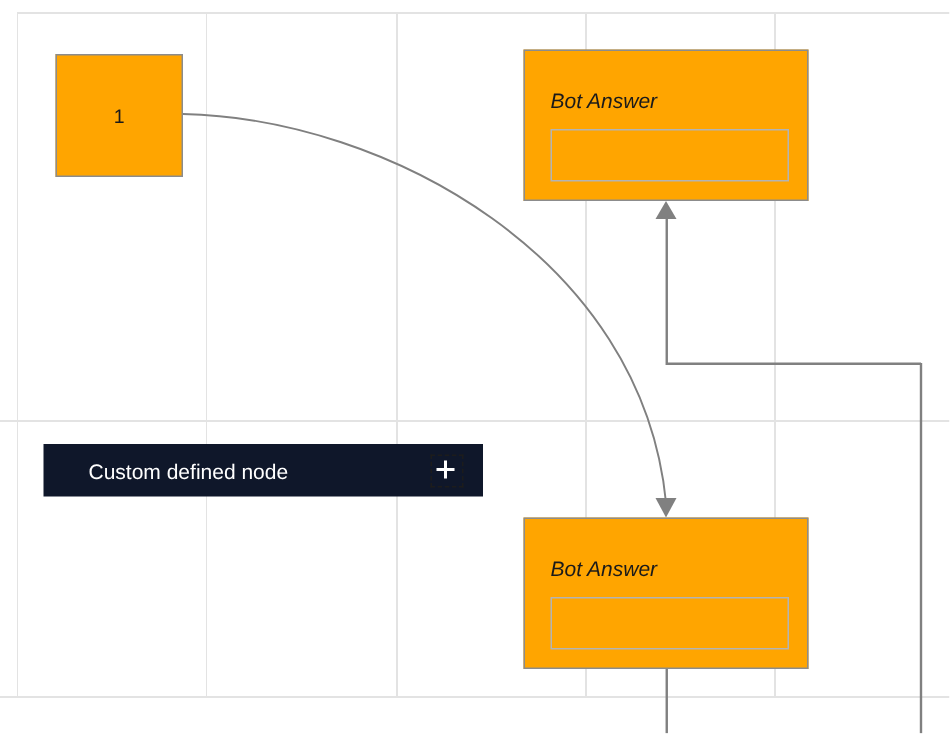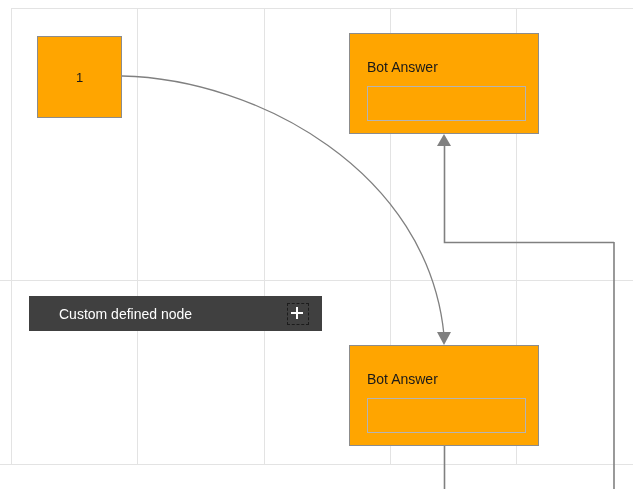--- a/index.html
+++ b/index.html
@@ -56,41 +56,42 @@
   }
 
   .node-title {
     position: absolute;
     left: 17px;
     top: 26px;
     font-size: 14px;
     color: #1a1a1a;
     line-height: 1;
     white-space: nowrap;
+    font-style: italic;
   }
   .node-field {
     position: absolute;
     box-sizing: border-box;
     left: 17px;
     top: 52px;
     width: 159px;
     height: 35px;
     border: 1px solid #b4b4b4;
     background: transparent;
   }
 
   
   .palette-item {
     position: absolute;
     box-sizing: border-box;
     left: 29px;
     top: 296px;
     width: 293px;
     height: 35px;
-    background: #404040;
+    background: #0f172a;
     display: flex;
     align-items: center;
     padding: 0 13px 0 30px;
   }
   .palette-label {
     flex: 1 1 auto;
     font-size: 14px;
     color: #ffffff;
     line-height: 1;
     white-space: nowrap;

